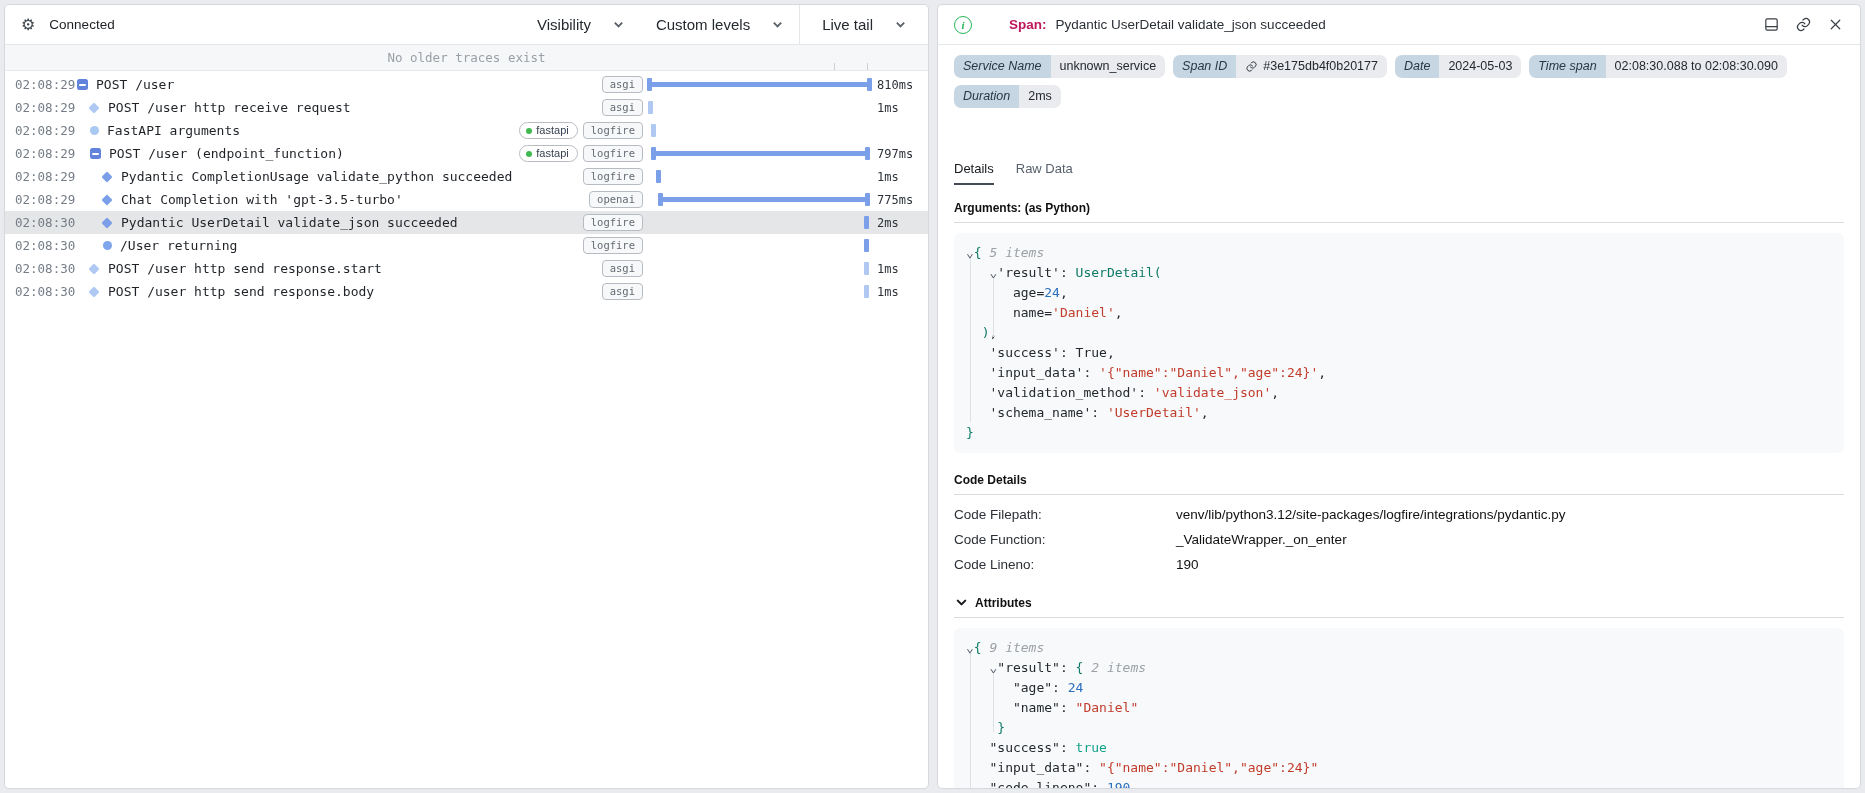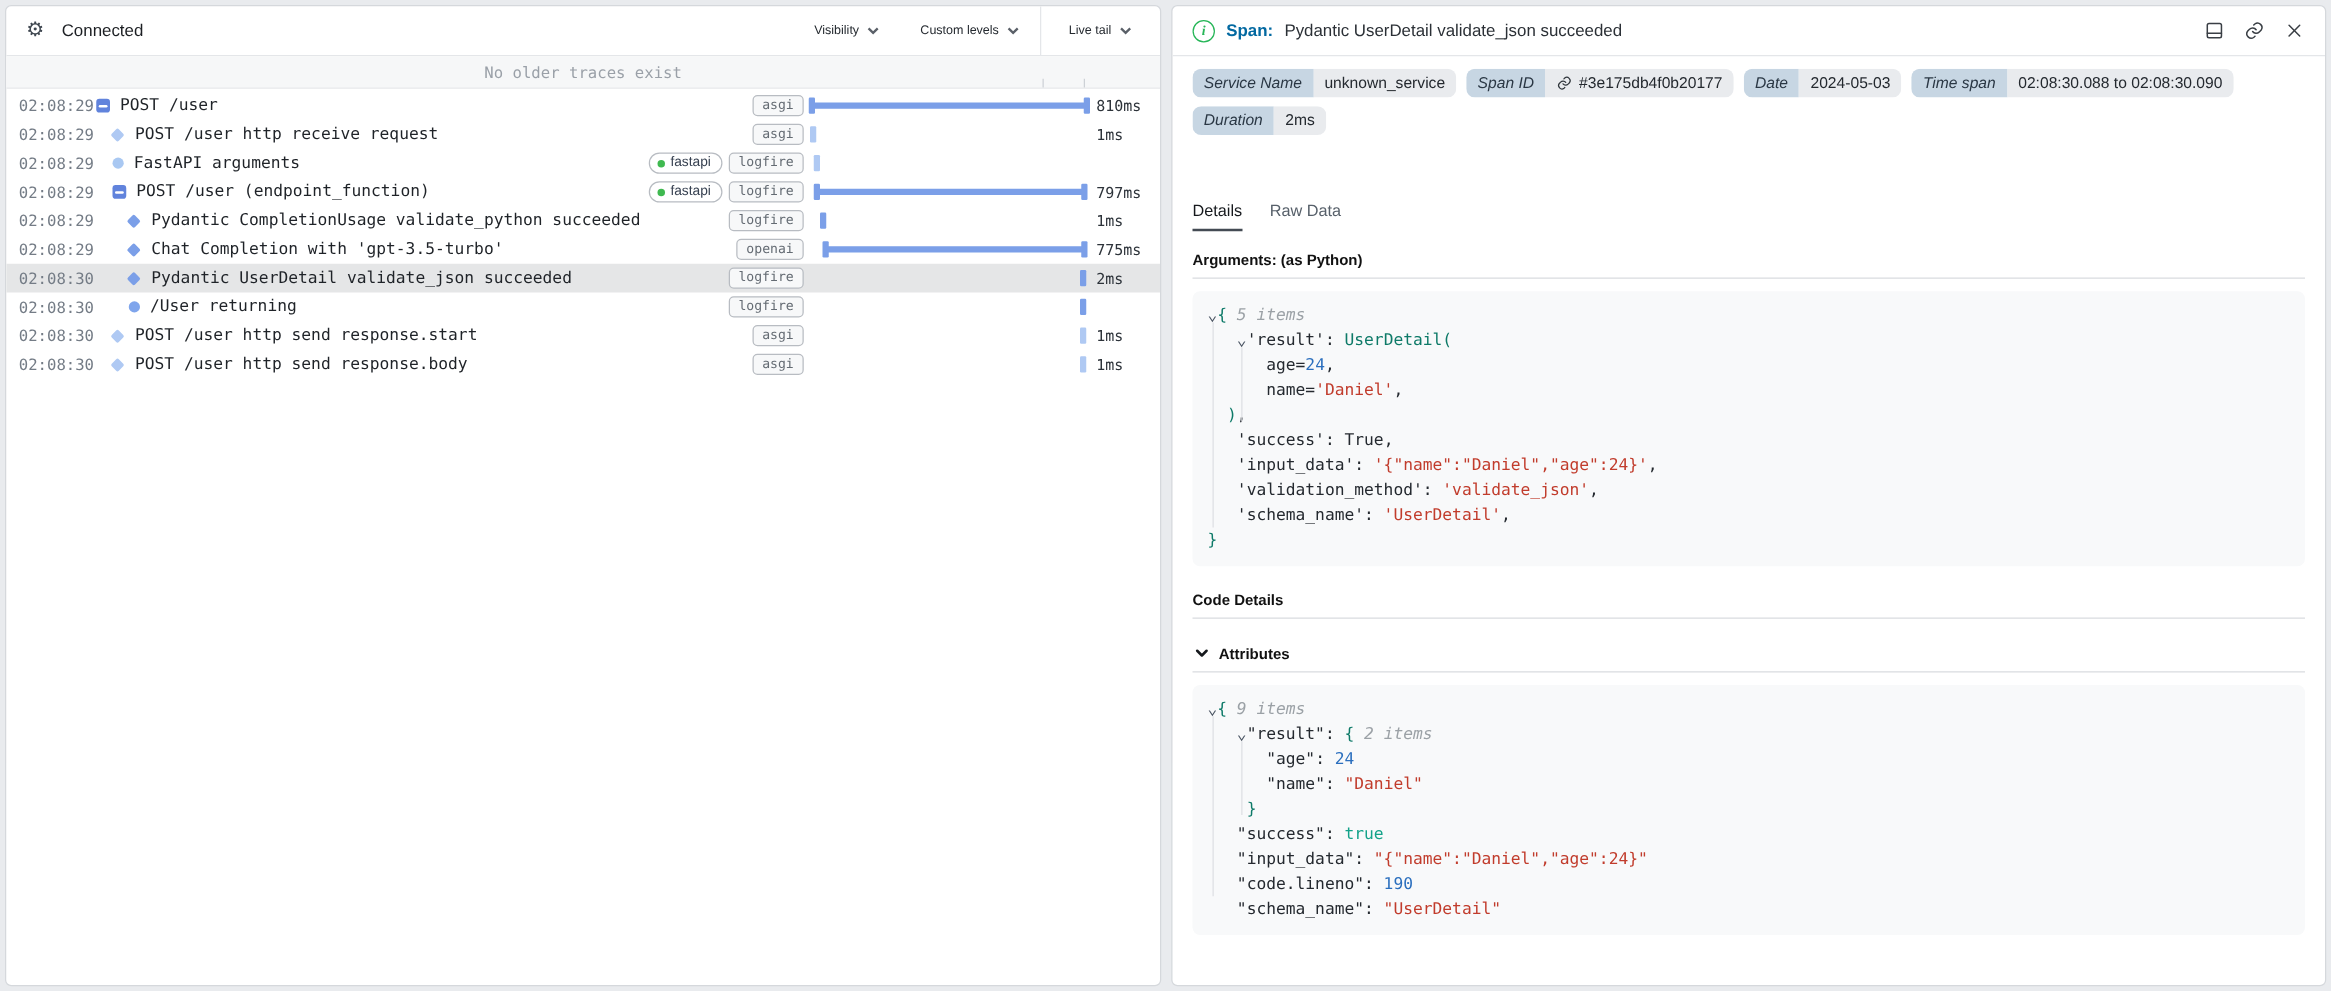--- a/index.html
+++ b/index.html
@@ -8,21 +8,21 @@
   .page { display:flex; gap:8px; padding:4px; height:793px; position:relative; }
   .panel { background:#fff; border:1px solid #d5d8dc; border-radius:5px; overflow:hidden; }
   .panel.left { width:925px; flex:0 0 925px; position:relative; }
   .panel.right { flex:1; position:relative; }
 
   
   .lp-header { height:40px; border-bottom:1px solid #e4e6e9; display:flex; align-items:center; padding-left:16px; font-size:13.5px; }
   .gear { font-size:16px; color:#3f4750; line-height:1; cursor:pointer; }
   .status { margin-left:14px; color:#1c1f23; }
   .lp-right { margin-left:auto; display:flex; align-items:stretch; height:100%; }
-  .dd { display:flex; align-items:center; gap:6px; padding:0 16px; color:#24292f; cursor:pointer; font-size:10px; }
+  .dd { display:flex; align-items:center; gap:22px; padding:0 16px; color:#24292f; cursor:pointer; font-size:15px; }
   .dd.cell { border-left:1px solid #e4e6e9; padding:0 22px; }
   .chev-svg { width:11px; height:11px; stroke:#5a6068; stroke-width:2; fill:none; }
   .notice { height:26px; background:#f6f7f8; border-bottom:1px solid #e7e9eb; display:flex; align-items:center; justify-content:center;
             font-family:"DejaVu Sans Mono", monospace; font-size:12.5px; color:#9aa0a8; position:relative; }
   .tick { position:absolute; bottom:0; width:1px; height:7px; background:#cdd1d6; }
   .trows { padding-top:2px; }
   .trow { height:23px; display:flex; align-items:center; padding-left:10px; padding-right:2px; font-family:"DejaVu Sans Mono", monospace; cursor:pointer; }
   .trow.sel { background:#e5e6e7; }
   .t-time { width:58px; flex:0 0 58px; font-size:12.5px; color:#747c86; }
   .t-ic { flex:0 0 auto; display:inline-block; }
@@ -41,21 +41,21 @@
   .t-zone { width:222px; flex:0 0 222px; position:relative; height:23px; }
   .bline { position:absolute; top:9px; height:5px; border-radius:1px; }
   .bcap { position:absolute; top:5px; width:5px; height:13px; border-radius:1px; }
   .md { background:#7b9fe8; } .lt { background:#afc9f3; }
   .t-dur { width:56px; flex:0 0 56px; padding-left:7px; font-size:12px; color:#2d333a; }
 
   
   .rp-header { height:40px; border-bottom:1px solid #e4e6e9; display:flex; align-items:center; padding:0 16px; gap:9px; }
   .info-icon { width:18px; height:18px; border:1.6px solid #27b658; border-radius:50%; color:#27b658; flex:0 0 18px;
                font:italic bold 11px "Liberation Serif", serif; display:flex; align-items:center; justify-content:center; }
-  .sp-label { font-weight:bold; font-size:13.5px; color:#0369a1; }
+  .sp-label { font-weight:bold; font-size:13.5px; color:#be185d;margin-left:28px; }
   .sp-title { font-size:13.5px; color:#2b3publicize036; color:#2b3036; }
   .rp-icons { margin-left:auto; display:flex; gap:15px; align-items:center; }
   .rp-icons svg { width:17px; height:17px; stroke:#3a3f45; stroke-width:1.7; fill:none; stroke-linecap:round; stroke-linejoin:round; cursor:pointer; }
   .rp-body { padding:10px 16px 0 16px; }
   .meta { display:flex; flex-wrap:wrap; gap:7px 8px; }
   .meta-badge { display:inline-flex; border-radius:7px; overflow:hidden; font-size:12.5px; line-height:17px; }
   .ml { background:#c7d6e3; color:#2a3744; font-style:italic; padding:3px 9px; }
   .mv { background:#e9ebee; color:#24292f; padding:3px 9px; display:inline-flex; align-items:center; gap:5px; }
   .mv svg { width:13px; height:13px; stroke:#2f353b; stroke-width:1.8; fill:none; stroke-linecap:round; }
   .tabs { display:flex; gap:22px; margin-top:13px; font-size:13px; }
@@ -345,20 +345,28 @@
             <div class="cl"><span class="tk-punct">   </span><span class="tk-key">'success'</span><span class="tk-punct">: </span><span class="tk-key">True</span><span class="tk-punct">,</span></div>
             <div class="cl"><span class="tk-punct">   </span><span class="tk-key">'input_data'</span><span class="tk-punct">: </span><span class="tk-str">'{"name":"Daniel","age":24}'</span><span class="tk-punct">,</span></div>
             <div class="cl"><span class="tk-punct">   </span><span class="tk-key">'validation_method'</span><span class="tk-punct">: </span><span class="tk-str">'validate_json'</span><span class="tk-punct">,</span></div>
             <div class="cl"><span class="tk-punct">   </span><span class="tk-key">'schema_name'</span><span class="tk-punct">: </span><span class="tk-str">'UserDetail'</span><span class="tk-punct">,</span></div>
             <div class="cl"><span class="tk-brace">}</span></div>
           </div>
       </div>
 
       <h2 class="sec more">Code Details</h2>
       <hr class="rule">
+      <div class="kv">
+        <span class="k">Code Filepath:</span>
+        <span class="v">venv/lib/python3.12/site-packages/logfire/integrations/pydantic.py</span>
+        <span class="k">Code Function:</span>
+        <span class="v">_ValidateWrapper._on_enter</span>
+        <span class="k">Code Lineno:</span>
+        <span class="v">190</span>
+      </div>
 
       <h2 class="sec more">
         <svg class="sec-chev" viewBox="0 0 16 16">
             <polyline points="4,6 8,10 12,6"></polyline>
           </svg>
         <span>Attributes</span>
       </h2>
       <hr class="rule">
       <div class="code">
         <i class="guide" style="left:16px; top:25px; height:144px"></i>

